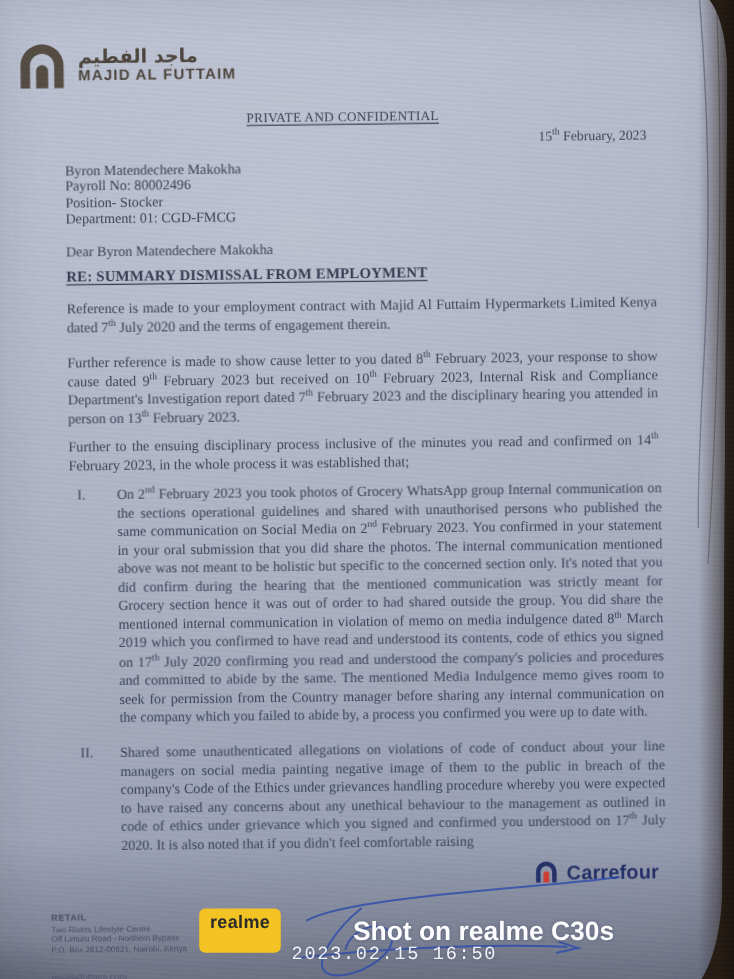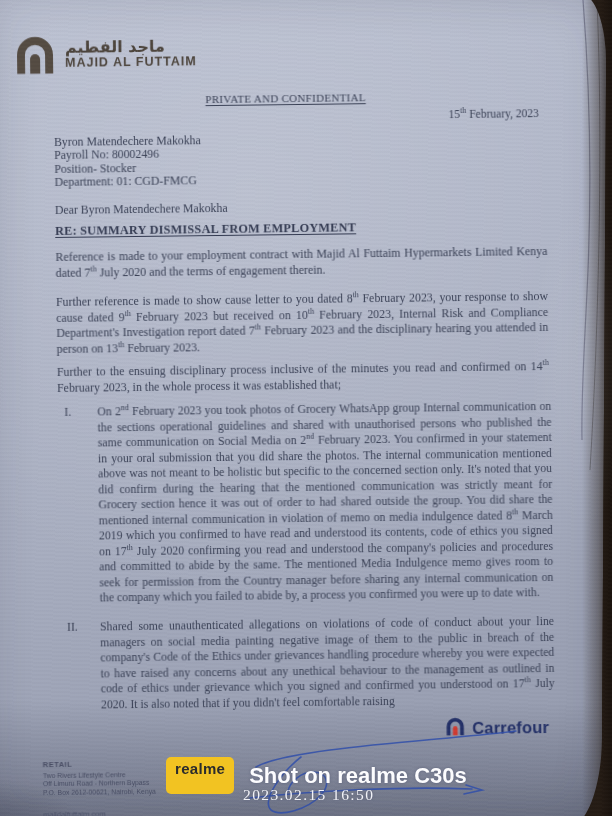--- a/index.html
+++ b/index.html
@@ -66,23 +66,23 @@
   .carrefour{position:absolute;left:440px;top:718px;display:flex;align-items:center;gap:6px;}
   .carrefour-name{font-family:"Liberation Sans",sans-serif;font-weight:bold;font-size:16.5px;color:#233067;letter-spacing:.2px;}
   .retail{position:absolute;left:38px;top:757px;font-family:"Liberation Sans",sans-serif;color:#474c63;}
   .retail-title{font-size:7.5px;font-weight:bold;letter-spacing:.5px;margin-bottom:3px;}
   .retail-line{font-size:6.8px;line-height:8.3px;}
   .website{position:absolute;left:38px;top:807px;font-family:"Liberation Sans",sans-serif;font-size:7.5px;color:#4a5068;}
 
   
   .wm-row{position:absolute;left:166px;top:757px;display:flex;align-items:center;gap:15px;font-family:"Liberation Sans",sans-serif;}
   .wm-badge{background:#f2c322;color:#2c2c2c;font-weight:bold;font-size:15px;padding:3px 9px 17px;border-radius:5px;letter-spacing:.3px;}
-  .wm-shot{color:#fcfcfe;font-size:22px;font-weight:bold;text-shadow:0 0 3px rgba(70,74,104,.55);}
+  .wm-shot{color:#fcfcfe;font-size:22px;font-weight:bold;text-shadow:0 0 3px rgba(70,74,104,.55);margin-left:45px;}
   .wm-time{
-    position:absolute;left:243px;top:786px;font-family:Liberation Serif, serif;
+    position:absolute;left:243px;top:786px;font-family:Liberation Mono, monospace;
     color:#f1f2f7;font-size:15.5px;letter-spacing:1.4px;text-shadow:0 0 3px rgba(70,74,104,.55);
   }
 </style>
 </head>
 <body>
 
 <div class="paper"></div>
 
 <div class="sheet">
 

